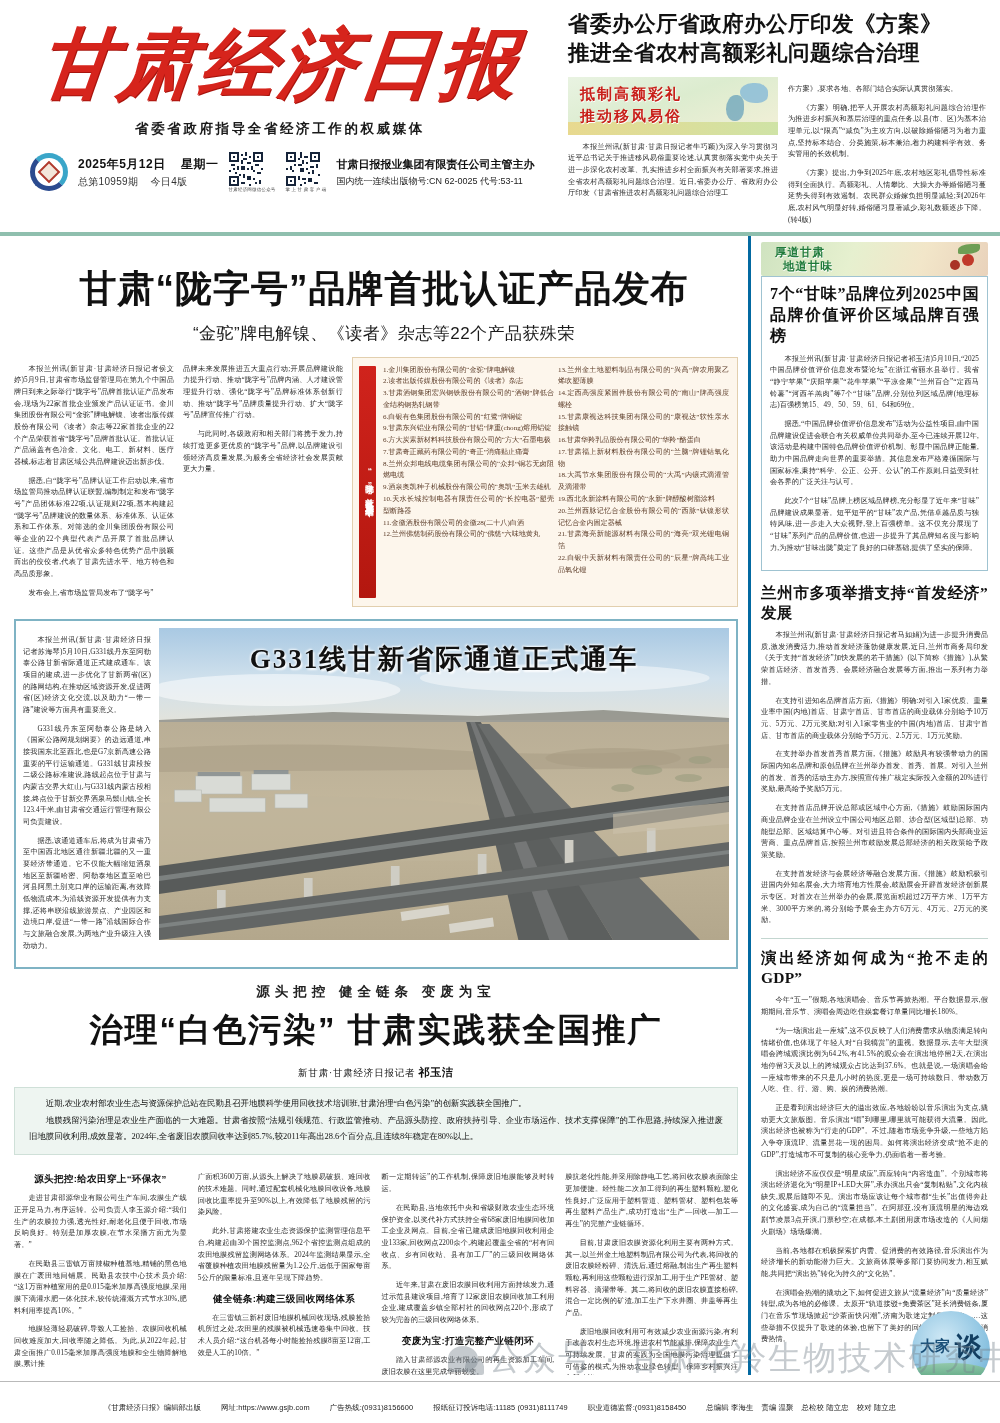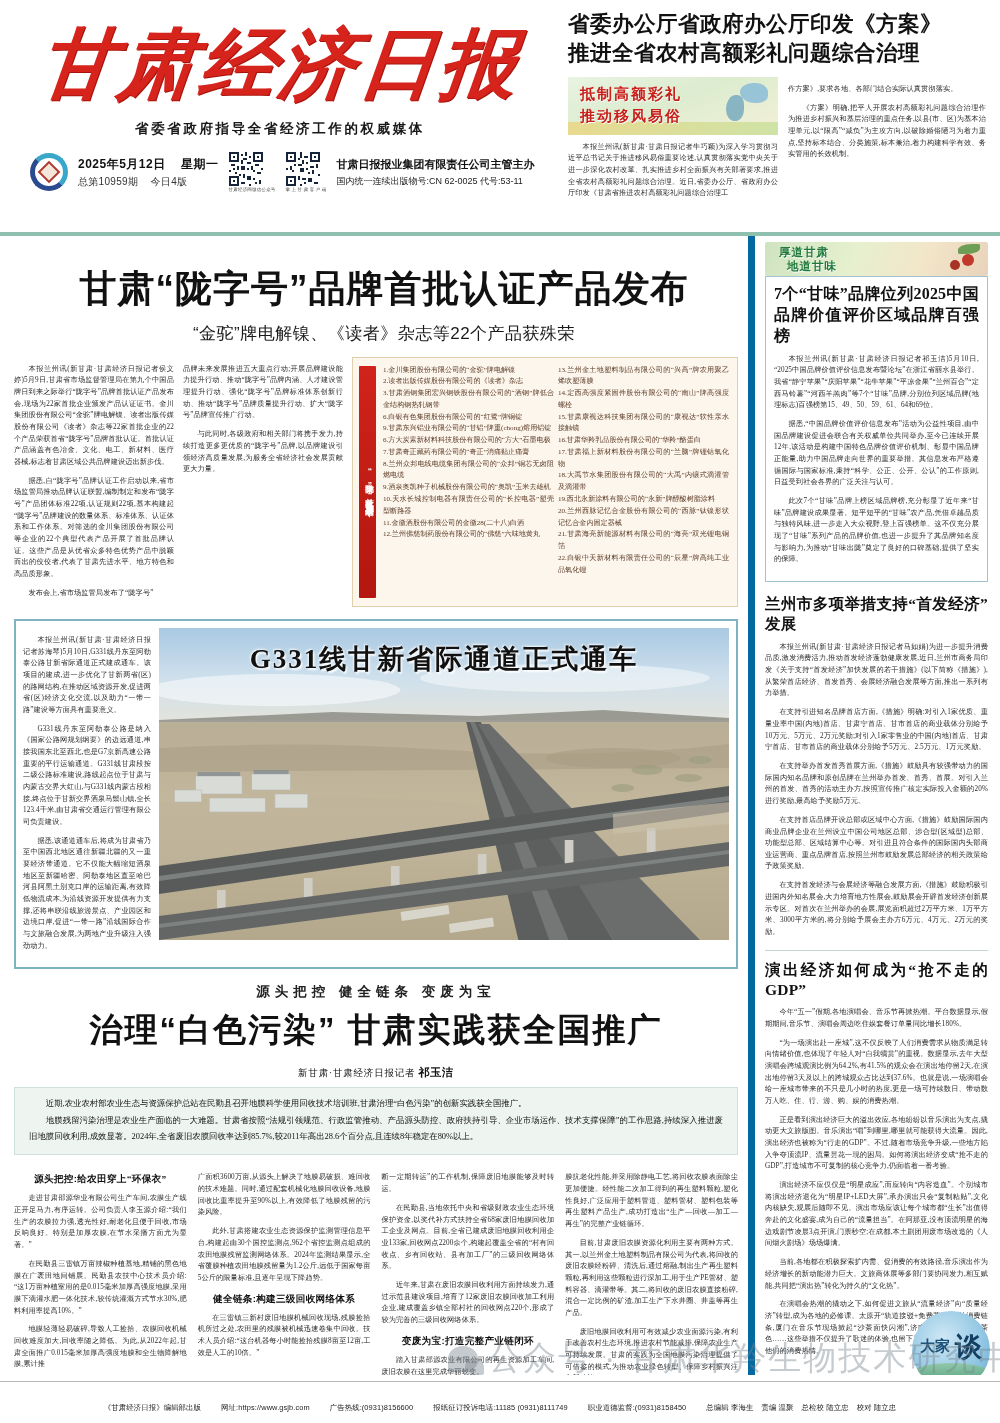--- a/index.html
+++ b/index.html
@@ -100,21 +100,21 @@
     color:#111;
   }
   .brand-h2 {
     font-family:"Liberation Sans",sans-serif;
     font-size:17px; text-align:center; margin-top:11px; letter-spacing:.5px; color:#1a1a1a;
   }
 
   
   .main { display:flex; width:1000px; }
   .col-left { width:748px; padding:0 10px 0 14px; }
-  .col-right { width:281px; padding:6px 12px 0 10px; border-left:7px solid #0369a1; }
+  .col-right { width:281px; padding:6px 12px 0 10px; border-left:3px solid #0369a1; }
 
   .brand-body { display:flex; gap:9px; margin-top:8px; }
   .bb-col { width:160px; }
   .listbox {
     flex:1; background:#fdf6ec; border:1px solid #e2cfae; padding:7px 8px 7px 30px;
     position:relative; min-height:246px;
   }
   .vlabel {
     position:absolute; left:6px; top:8px; bottom:8px; width:17px;
     background:linear-gradient(180deg,#d0231c,#b3170f);
@@ -353,20 +353,21 @@
             <div class="deco2"></div>
               <div class="deco1"></div>
             <div class="bl1">抵制高额彩礼</div>
             <div class="bl2">推动移风易俗</div>
           </div>
           <p class="ptxt">本报兰州讯(新甘肃·甘肃日报记者牛巧颖)为深入学习贯彻习近平总书记关于推进移风易俗重要论述,认真贯彻落实党中央关于进一步深化农村改革、扎实推进乡村全面振兴有关部署要求,推进全省农村高额彩礼问题综合治理。近日,省委办公厅、省政府办公厅印发《甘肃省推进农村高额彩礼问题综合治理工</p>
         </div>
         <div class="tr-col">
           <p class="ptxt noind">作方案》,要求各地、各部门结合实际认真贯彻落实。</p>
           <p class="ptxt">《方案》明确,把平人开展农村高额彩礼问题综合治理作为推进乡村振兴和基层治理的重点任务,以县(市、区)为基本治理单元,以“限高”“减负”为主攻方向,以破除婚俗陋习为着力重点,坚持标本结合、分类施策,标本兼治,着力构建科学有效、务实管用的长效机制。</p>
+          <p class="ptxt">《方案》提出,力争到2025年底,农村地区彩礼倡导性标准得到全面执行。高额彩礼、人情攀比、大操大办等婚俗陋习蔓延势头得到有效遏制。农民群众婚嫁负担明显减轻;到2026年底,农村风气明显好转,婚俗陋习显著减少,彩礼数额逐步下降。(转4版)</p>
         </div>
       </div>
     </div>
   </div>
 
   <div class="rule-green"></div>
 
   <div class="main">
 
     <div class="col-left">

